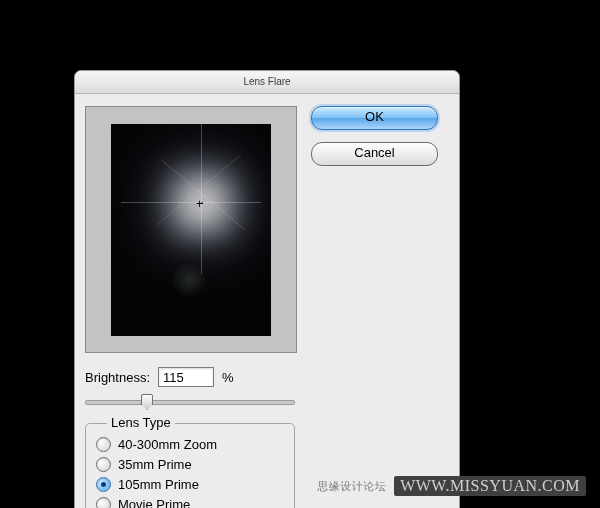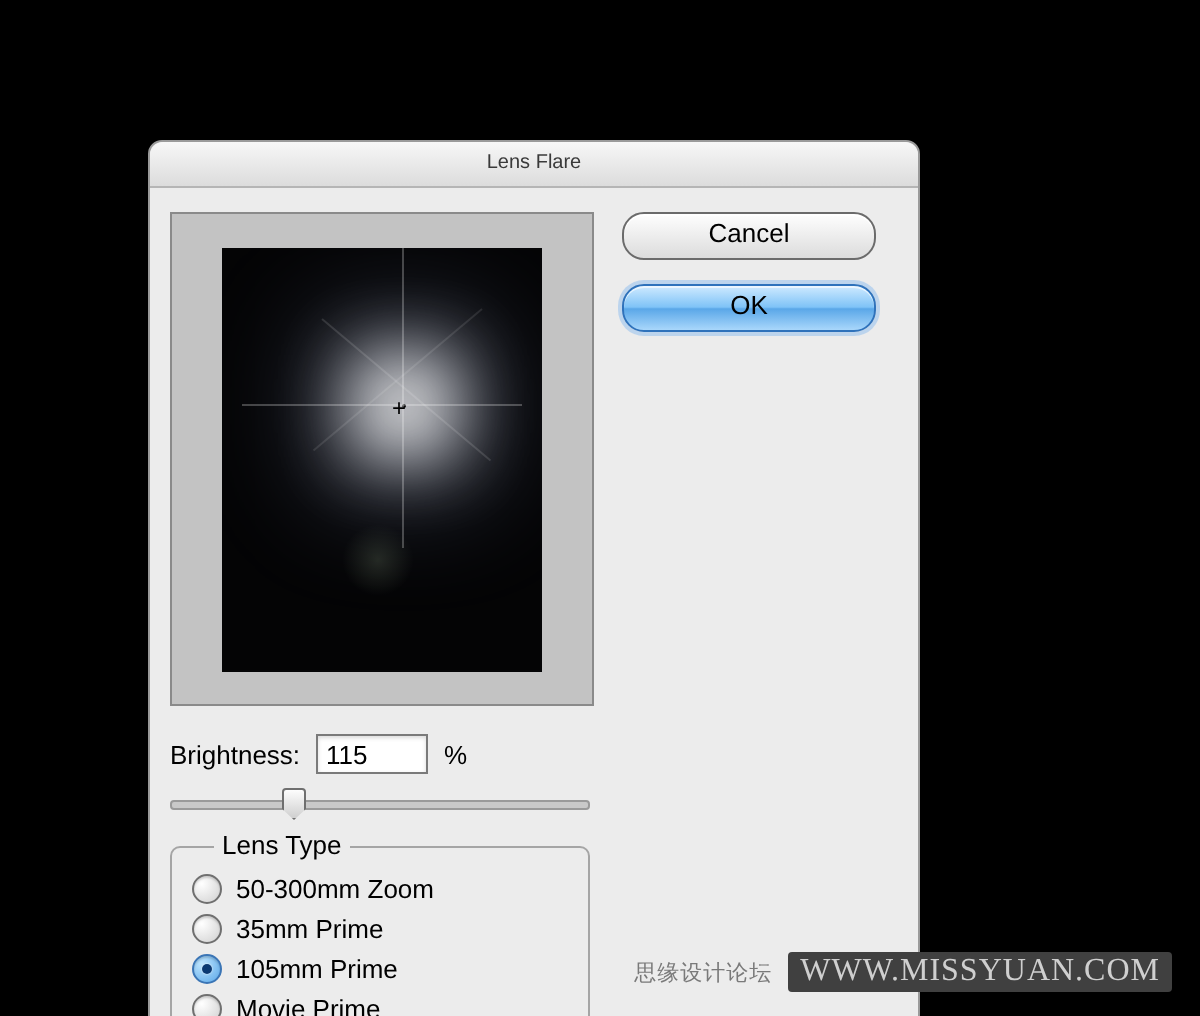--- a/index.html
+++ b/index.html
@@ -189,42 +189,42 @@
       <div class="slider">
         <div class="slider-track"></div>
         <div class="slider-thumb"></div>
       </div>
 
       <div class="groupbox">
         <div class="group-title">Lens Type</div>
         <div id="lens-options">
             <div class="radio-row">
               <div class="radio"></div>
-              <span>50-300mm Zoom</span>
+              <span>40-300mm Zoom</span>
             </div>
             <div class="radio-row">
               <div class="radio"></div>
               <span>35mm Prime</span>
             </div>
             <div class="radio-row">
               <div class="radio selected"></div>
               <span>105mm Prime</span>
             </div>
             <div class="radio-row">
               <div class="radio"></div>
               <span>Movie Prime</span>
             </div>
           </div>
       </div>
 
     </div>
 
     <div class="right-col">
+      <div class="aqua-btn default">OK</div>
       <div class="aqua-btn">Cancel</div>
-      <div class="aqua-btn default">OK</div>
     </div>
   </div>
 </div>
 
 <div class="watermark">
   <span>思缘设计论坛</span>
   <span class="box">WWW.MISSYUAN.COM</span>
 </div>
 
 </body></html>

